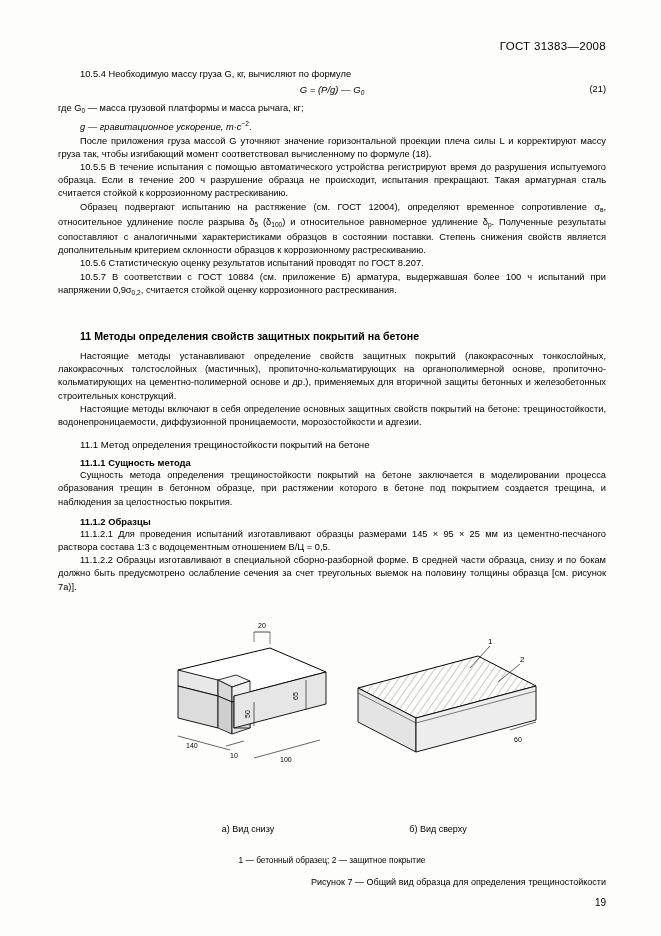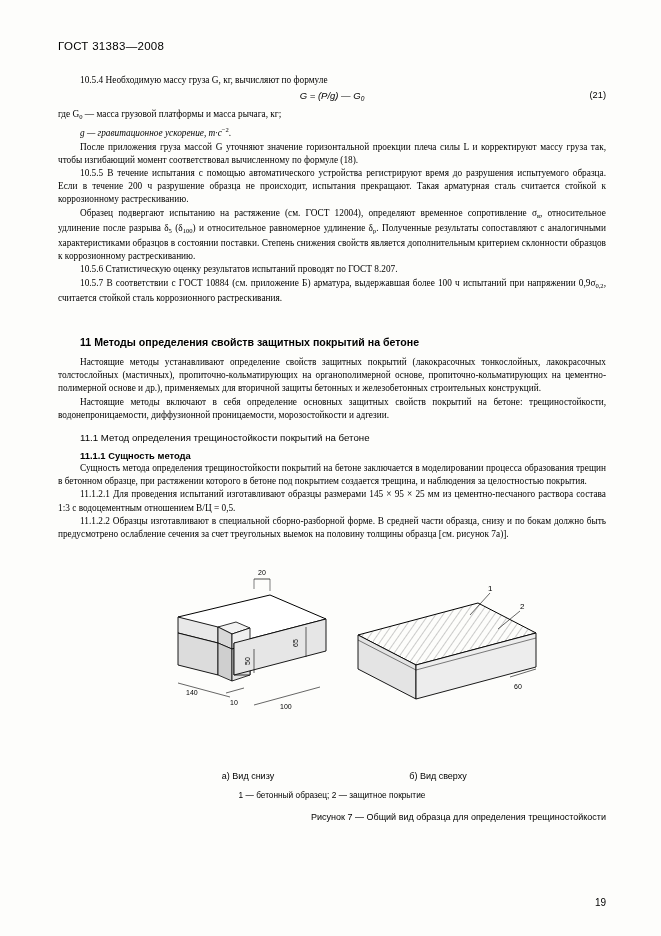--- a/index.html
+++ b/index.html
@@ -22,33 +22,32 @@
     height: 936px;
     background: #fdfdfb;
   }
   .content {
     position: absolute;
     left: 58px;
     top: 40px;
     width: 548px;
   }
   .header-line {
-    text-align: left;
+    text-align: right;
     font-size: 11.5px;
     letter-spacing: 0.3px;
     font-weight: normal;
-    margin-bottom: 22px;
+    margin-bottom: 16px;
   }
   p {
     margin: 0;
     font-size: 9.3px;
     line-height: 13.2px;
     text-align: justify;
     text-justify: inter-word;
-    font-family: Liberation Serif, serif;
   }
   .ind {
     text-indent: 22px;
   }
   .noind {
     text-indent: 0;
   }
   .formula-row {
     position: relative;
     height: 16px;
@@ -96,21 +95,21 @@
   }
   .figure-wrap {
     position: relative;
     width: 548px;
     height: 210px;
     margin-top: 16px;
   }
   .fig-legend {
     text-align: center;
     font-size: 8.3px;
-    margin-top: 5px;
+    margin-top: 17px;
   }
   .fig-title {
     text-align: right;
     font-size: 9px;
     margin-top: 12px;
   }
   .sub-caption-row {
     position: relative;
     height: 14px;
     margin-top: 4px;
@@ -155,31 +154,32 @@
     <p class="noind" style="text-indent:22px"><span class="it">g — гравитационное ускорение, m·c</span><sup>−2</sup><span>.</span></p>
 
     <p class="ind">После приложения груза массой G уточняют значение горизонтальной проекции плеча силы L и корректируют массу груза так, чтобы изгибающий момент соответствовал вычисленному по формуле (18).</p>
 
     <p class="ind">10.5.5  В течение испытания с помощью автоматического устройства регистрируют время до разрушения испытуемого образца. Если в течение 200 ч разрушение образца не происходит, испытания прекращают. Такая арматурная сталь считается стойкой к коррозионному растрескиванию.</p>
 
     <p class="ind"><span>Образец подвергают испытанию на растяжение (см. ГОСТ 12004), определяют временное сопротивление σ</span><sub>в</sub><span>, относительное удлинение после разрыва δ</span><sub>5</sub><span> (δ</span><sub>100</sub><span>) и относительное равномерное удлинение δ</span><sub>р</sub><span>.  Полученные  результаты  сопоставляют  с  аналогичными  характеристиками  образцов  в  состоянии поставки. Степень снижения свойств является дополнительным критерием склонности образцов к коррозионному растрескиванию.</span></p>
 
     <p class="ind">10.5.6  Статистическую оценку результатов испытаний проводят по ГОСТ 8.207.</p>
 
-    <p class="ind"><span>10.5.7  В  соответствии  с  ГОСТ  10884  (см.  приложение Б)  арматура,  выдержавшая  более  100  ч испытаний при напряжении 0,9σ</span><sub>0,2</sub><span>, считается стойкой сталь коррозионного растрескивания.</span></p>
+    <p class="ind"><span>10.5.7  В  соответствии  с  ГОСТ  10884  (см.  приложение Б)  арматура,  выдержавшая  более  100  ч испытаний при напряжении 0,9σ</span><sub>0,2</sub><span>, считается стойкой оценку коррозионного растрескивания.</span></p>
 
     <div class="h2">11  Методы определения свойств защитных покрытий на бетоне</div>
 
     <p class="ind">Настоящие методы устанавливают определение свойств защитных покрытий (лакокрасочных тонкослойных, лакокрасочных толстослойных (мастичных), пропиточно-кольматирующих на органополимерной основе, пропиточно-кольматирующих на цементно-полимерной основе и др.), применяемых для вторичной защиты бетонных и железобетонных строительных конструкций.</p>
     <p class="ind">Настоящие методы включают в себя определение основных защитных свойств покрытий на бетоне: трещиностойкости, водонепроницаемости, диффузионной проницаемости, морозостойкости и адгезии.</p>
 
     <div class="h3">11.1  Метод определения трещиностойкости покрытий на бетоне</div>
     <div class="h4">11.1.1  Сущность метода</div>
     <p class="ind">Сущность метода определения трещиностойкости покрытий на бетоне заключается в моделировании процесса образования трещин в бетонном образце, при растяжении которого в бетоне под покрытием создается трещина, и наблюдения за целостностью покрытия.</p>
 
+    <div class="h4">11.1.2  Образцы</div>
     <p class="ind">11.1.2.1  Для  проведения  испытаний  изготавливают  образцы  размерами  145 × 95 × 25  мм  из цементно-песчаного раствора состава 1:3 с водоцементным отношением В/Ц = 0,5.</p>
     <p class="ind">11.1.2.2  Образцы  изготавливают  в  специальной  сборно-разборной  форме.  В  средней  части образца, снизу и по бокам должно быть предусмотрено ослабление сечения за счет треугольных выемок на половину толщины образца [см. рисунок 7а)].</p>
 
     <div class="figure-wrap">
       <svg width="548" height="210" viewBox="0 0 548 210">
 
         <g>
 
           <polygon points="120,60 212,38 268,62 176,86" fill="#ffffff" stroke="#000000" stroke-width="1"></polygon>
 

